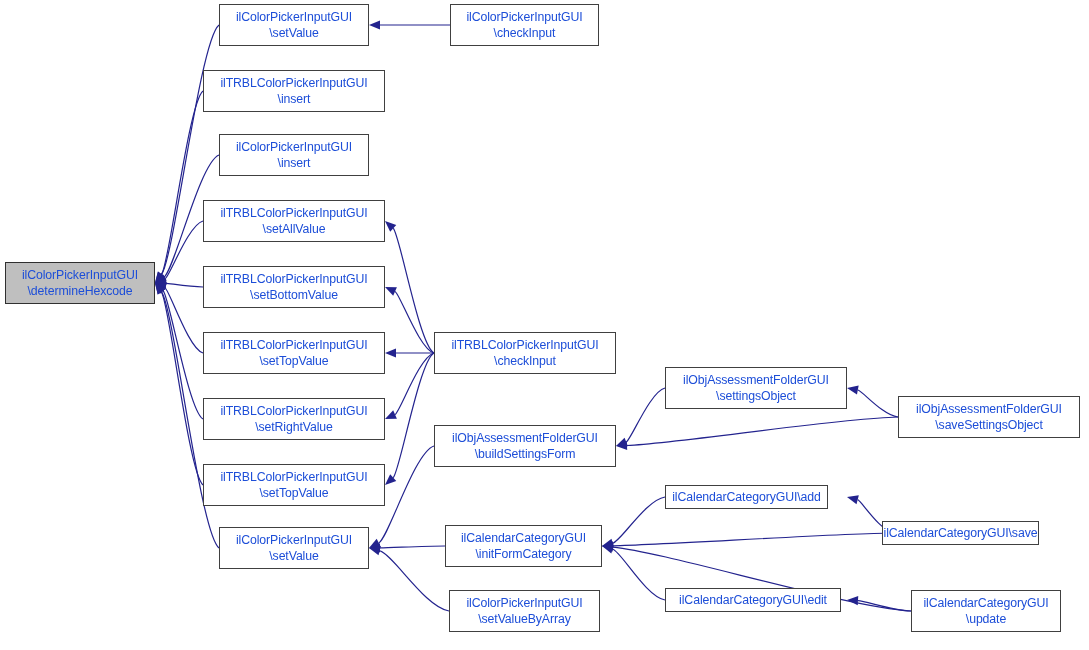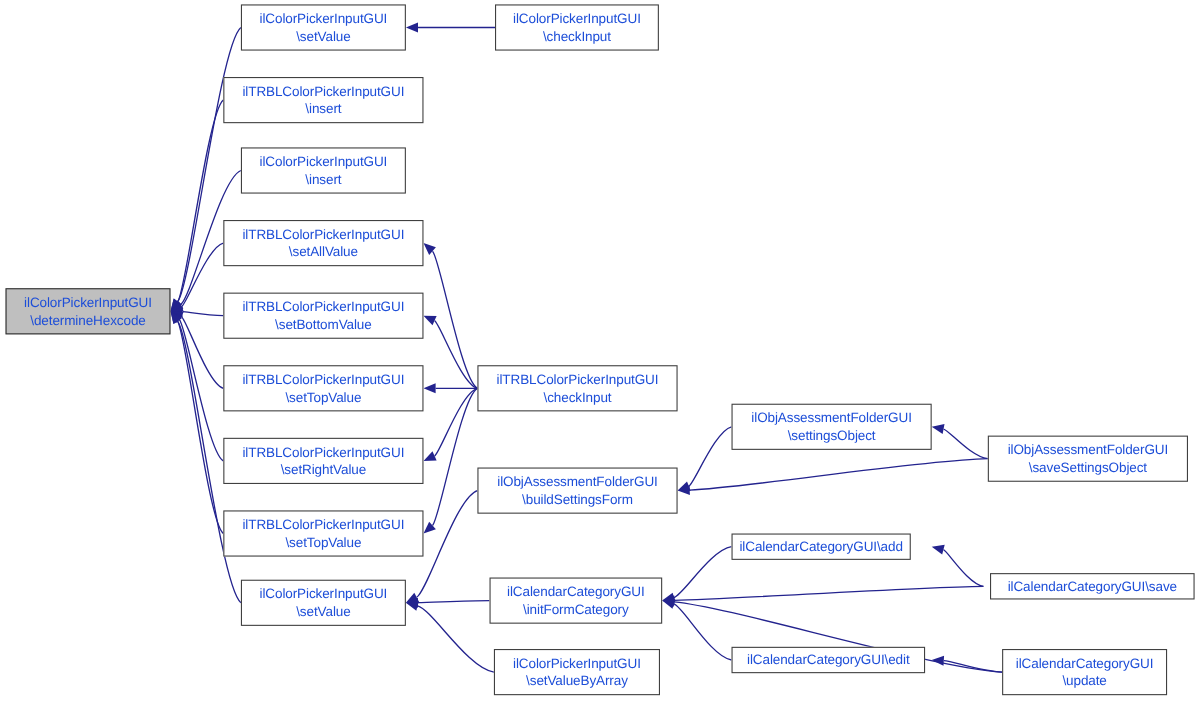--- a/index.html
+++ b/index.html
@@ -119,17 +119,17 @@
       <div class="node" style="left: 203px; top: 398px; width: 182px; height: 42px;"><span class="ln">ilTRBLColorPickerInputGUI</span><span class="ln">\setRightValue</span></div>
       <div class="node" style="left: 203px; top: 464px; width: 182px; height: 42px;"><span class="ln">ilTRBLColorPickerInputGUI</span><span class="ln">\setTopValue</span></div>
       <div class="node" style="left: 219px; top: 527px; width: 150px; height: 42px;"><span class="ln">ilColorPickerInputGUI</span><span class="ln">\setValue</span></div>
       <div class="node" style="left: 434px; top: 332px; width: 182px; height: 42px;"><span class="ln">ilTRBLColorPickerInputGUI</span><span class="ln">\checkInput</span></div>
       <div class="node" style="left: 434px; top: 425px; width: 182px; height: 42px;"><span class="ln">ilObjAssessmentFolderGUI</span><span class="ln">\buildSettingsForm</span></div>
       <div class="node" style="left: 445px; top: 525px; width: 157px; height: 42px;"><span class="ln">ilCalendarCategoryGUI</span><span class="ln">\initFormCategory</span></div>
       <div class="node" style="left: 449px; top: 590px; width: 151px; height: 42px;"><span class="ln">ilColorPickerInputGUI</span><span class="ln">\setValueByArray</span></div>
       <div class="node" style="left: 665px; top: 367px; width: 182px; height: 42px;"><span class="ln">ilObjAssessmentFolderGUI</span><span class="ln">\settingsObject</span></div>
       <div class="node" style="left: 898px; top: 396px; width: 182px; height: 42px;"><span class="ln">ilObjAssessmentFolderGUI</span><span class="ln">\saveSettingsObject</span></div>
       <div class="node" style="left: 665px; top: 485px; width: 163px; height: 24px;"><span class="ln">ilCalendarCategoryGUI\add</span></div>
-      <div class="node" style="left: 900px; top: 521px; width: 186px; height: 24px;"><span class="ln">ilCalendarCategoryGUI\save</span></div>
+      <div class="node" style="left: 882px; top: 521px; width: 157px; height: 24px;"><span class="ln">ilCalendarCategoryGUI\save</span></div>
       <div class="node" style="left: 665px; top: 588px; width: 176px; height: 24px;"><span class="ln">ilCalendarCategoryGUI\edit</span></div>
       <div class="node" style="left: 911px; top: 590px; width: 150px; height: 42px;"><span class="ln">ilCalendarCategoryGUI</span><span class="ln">\update</span></div>
     </div>
 </div>
 
 </body></html>

